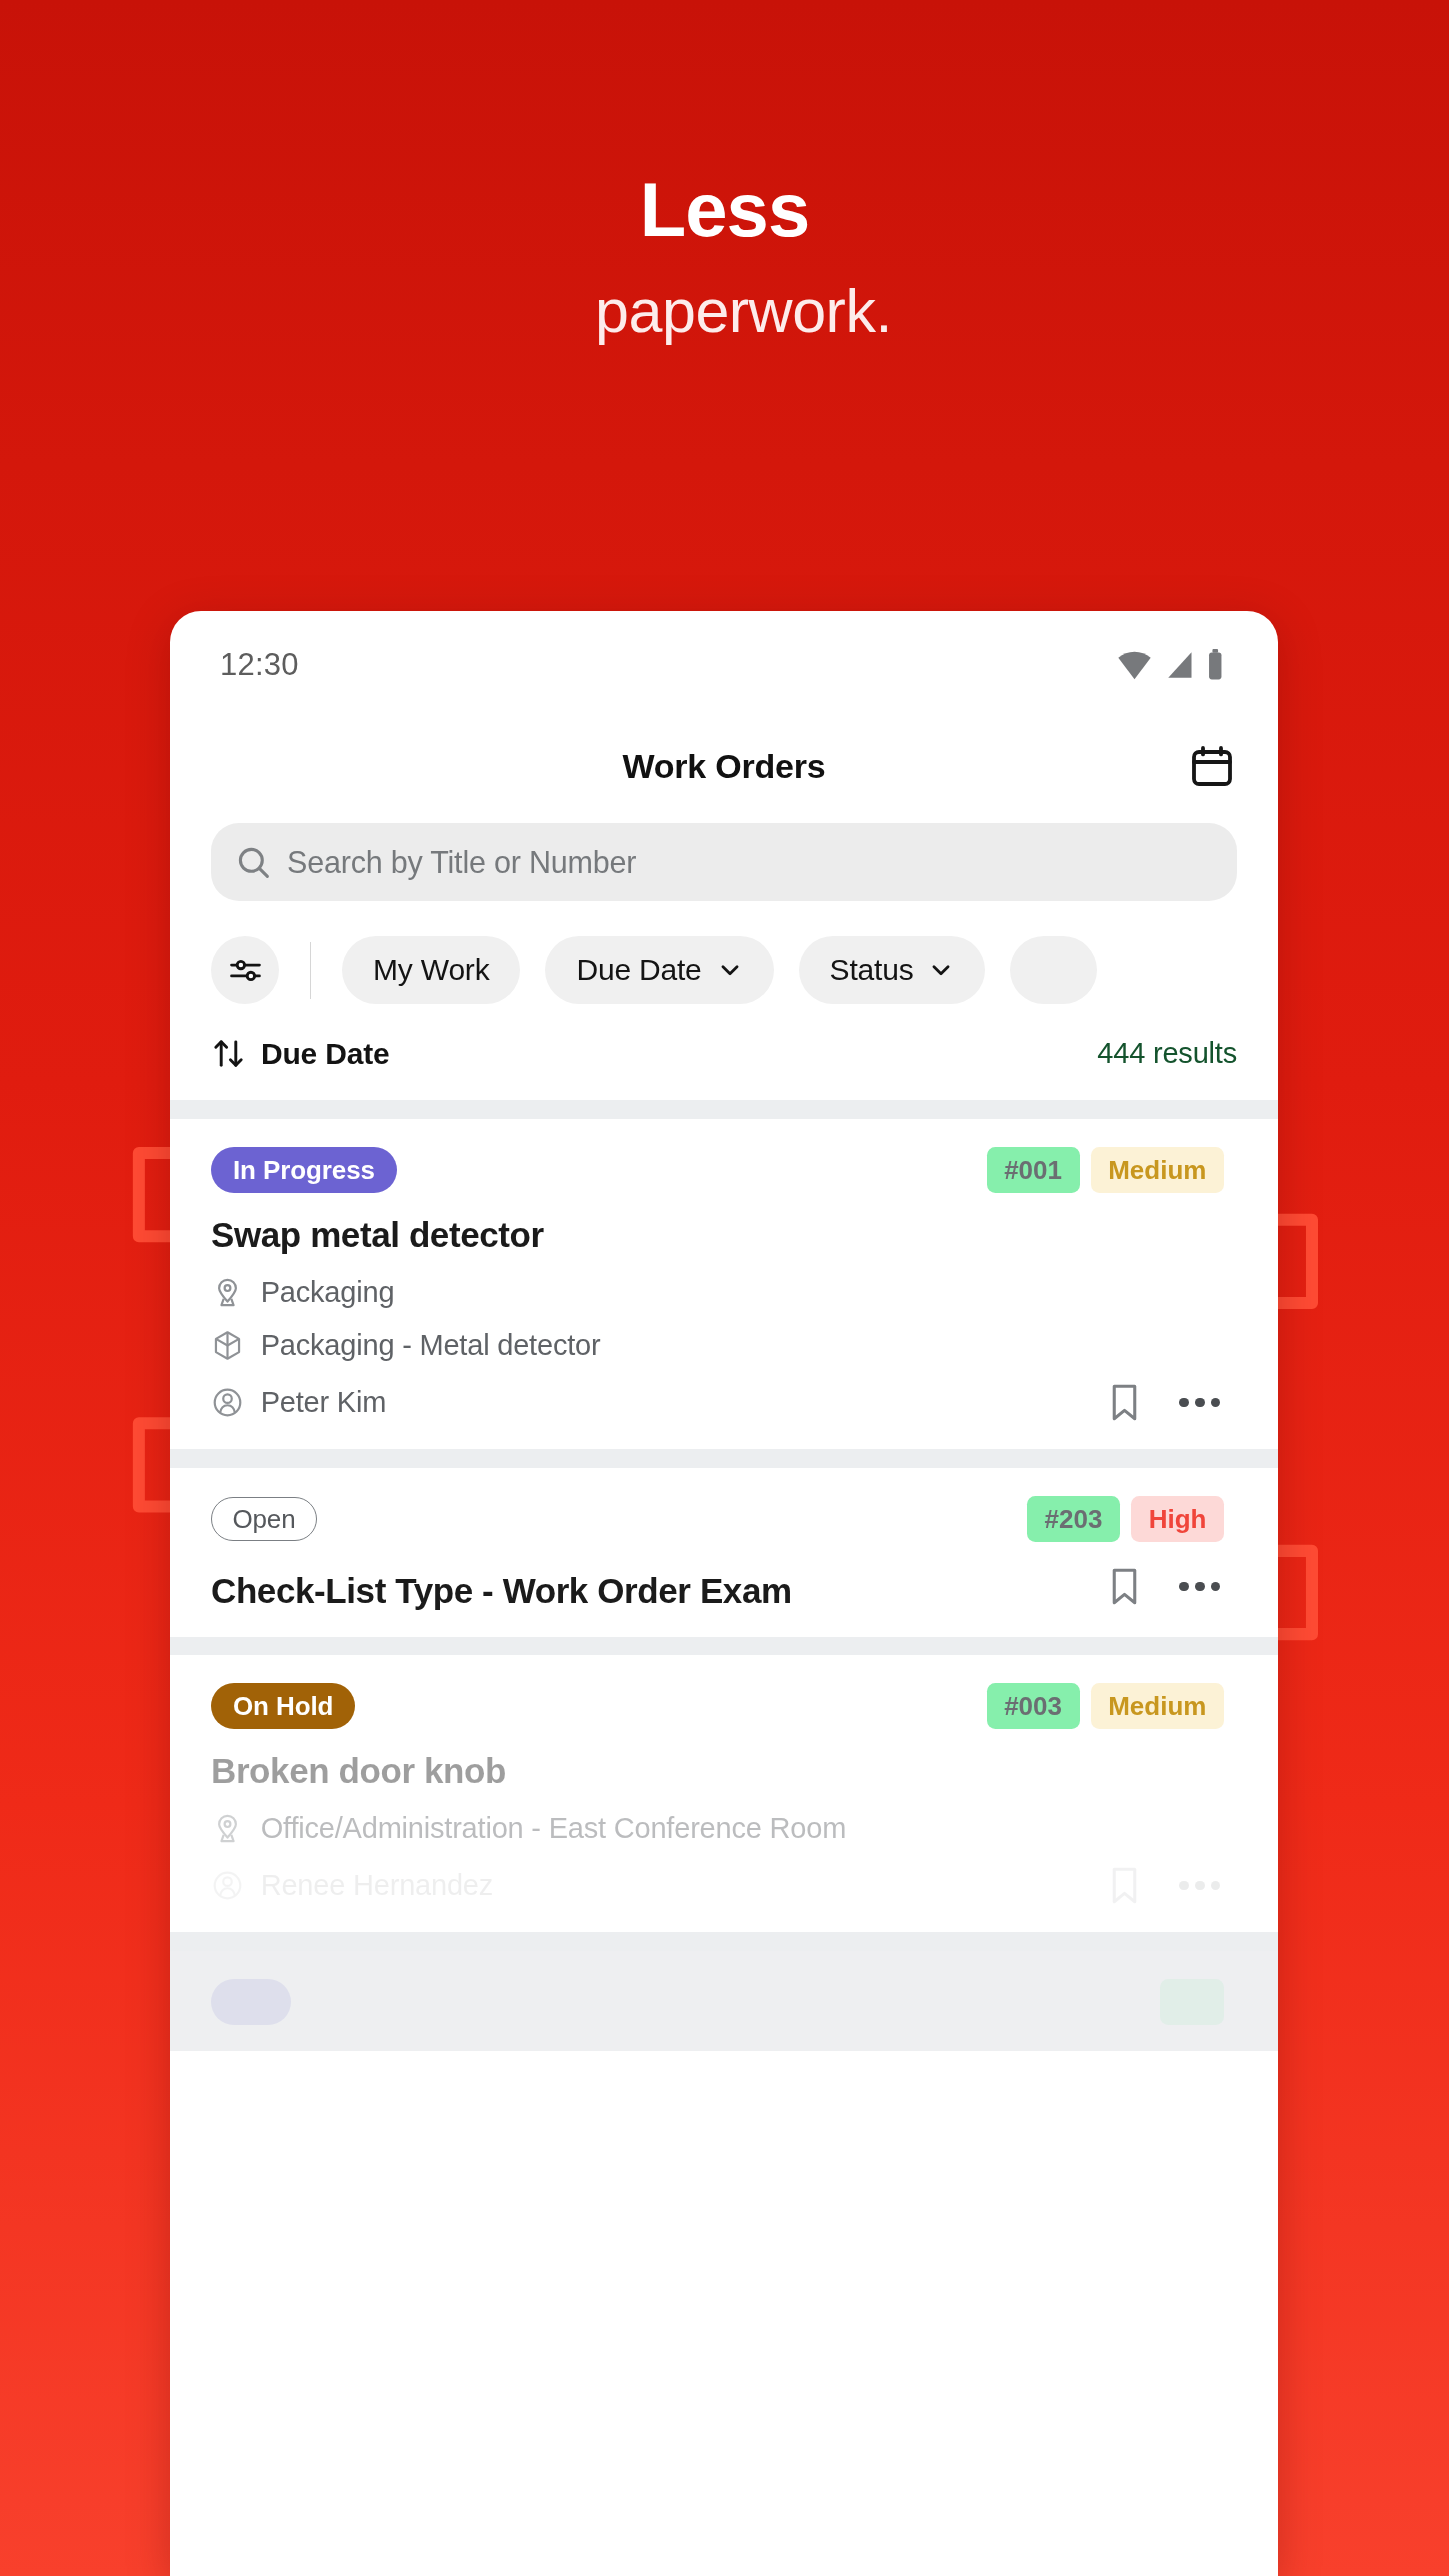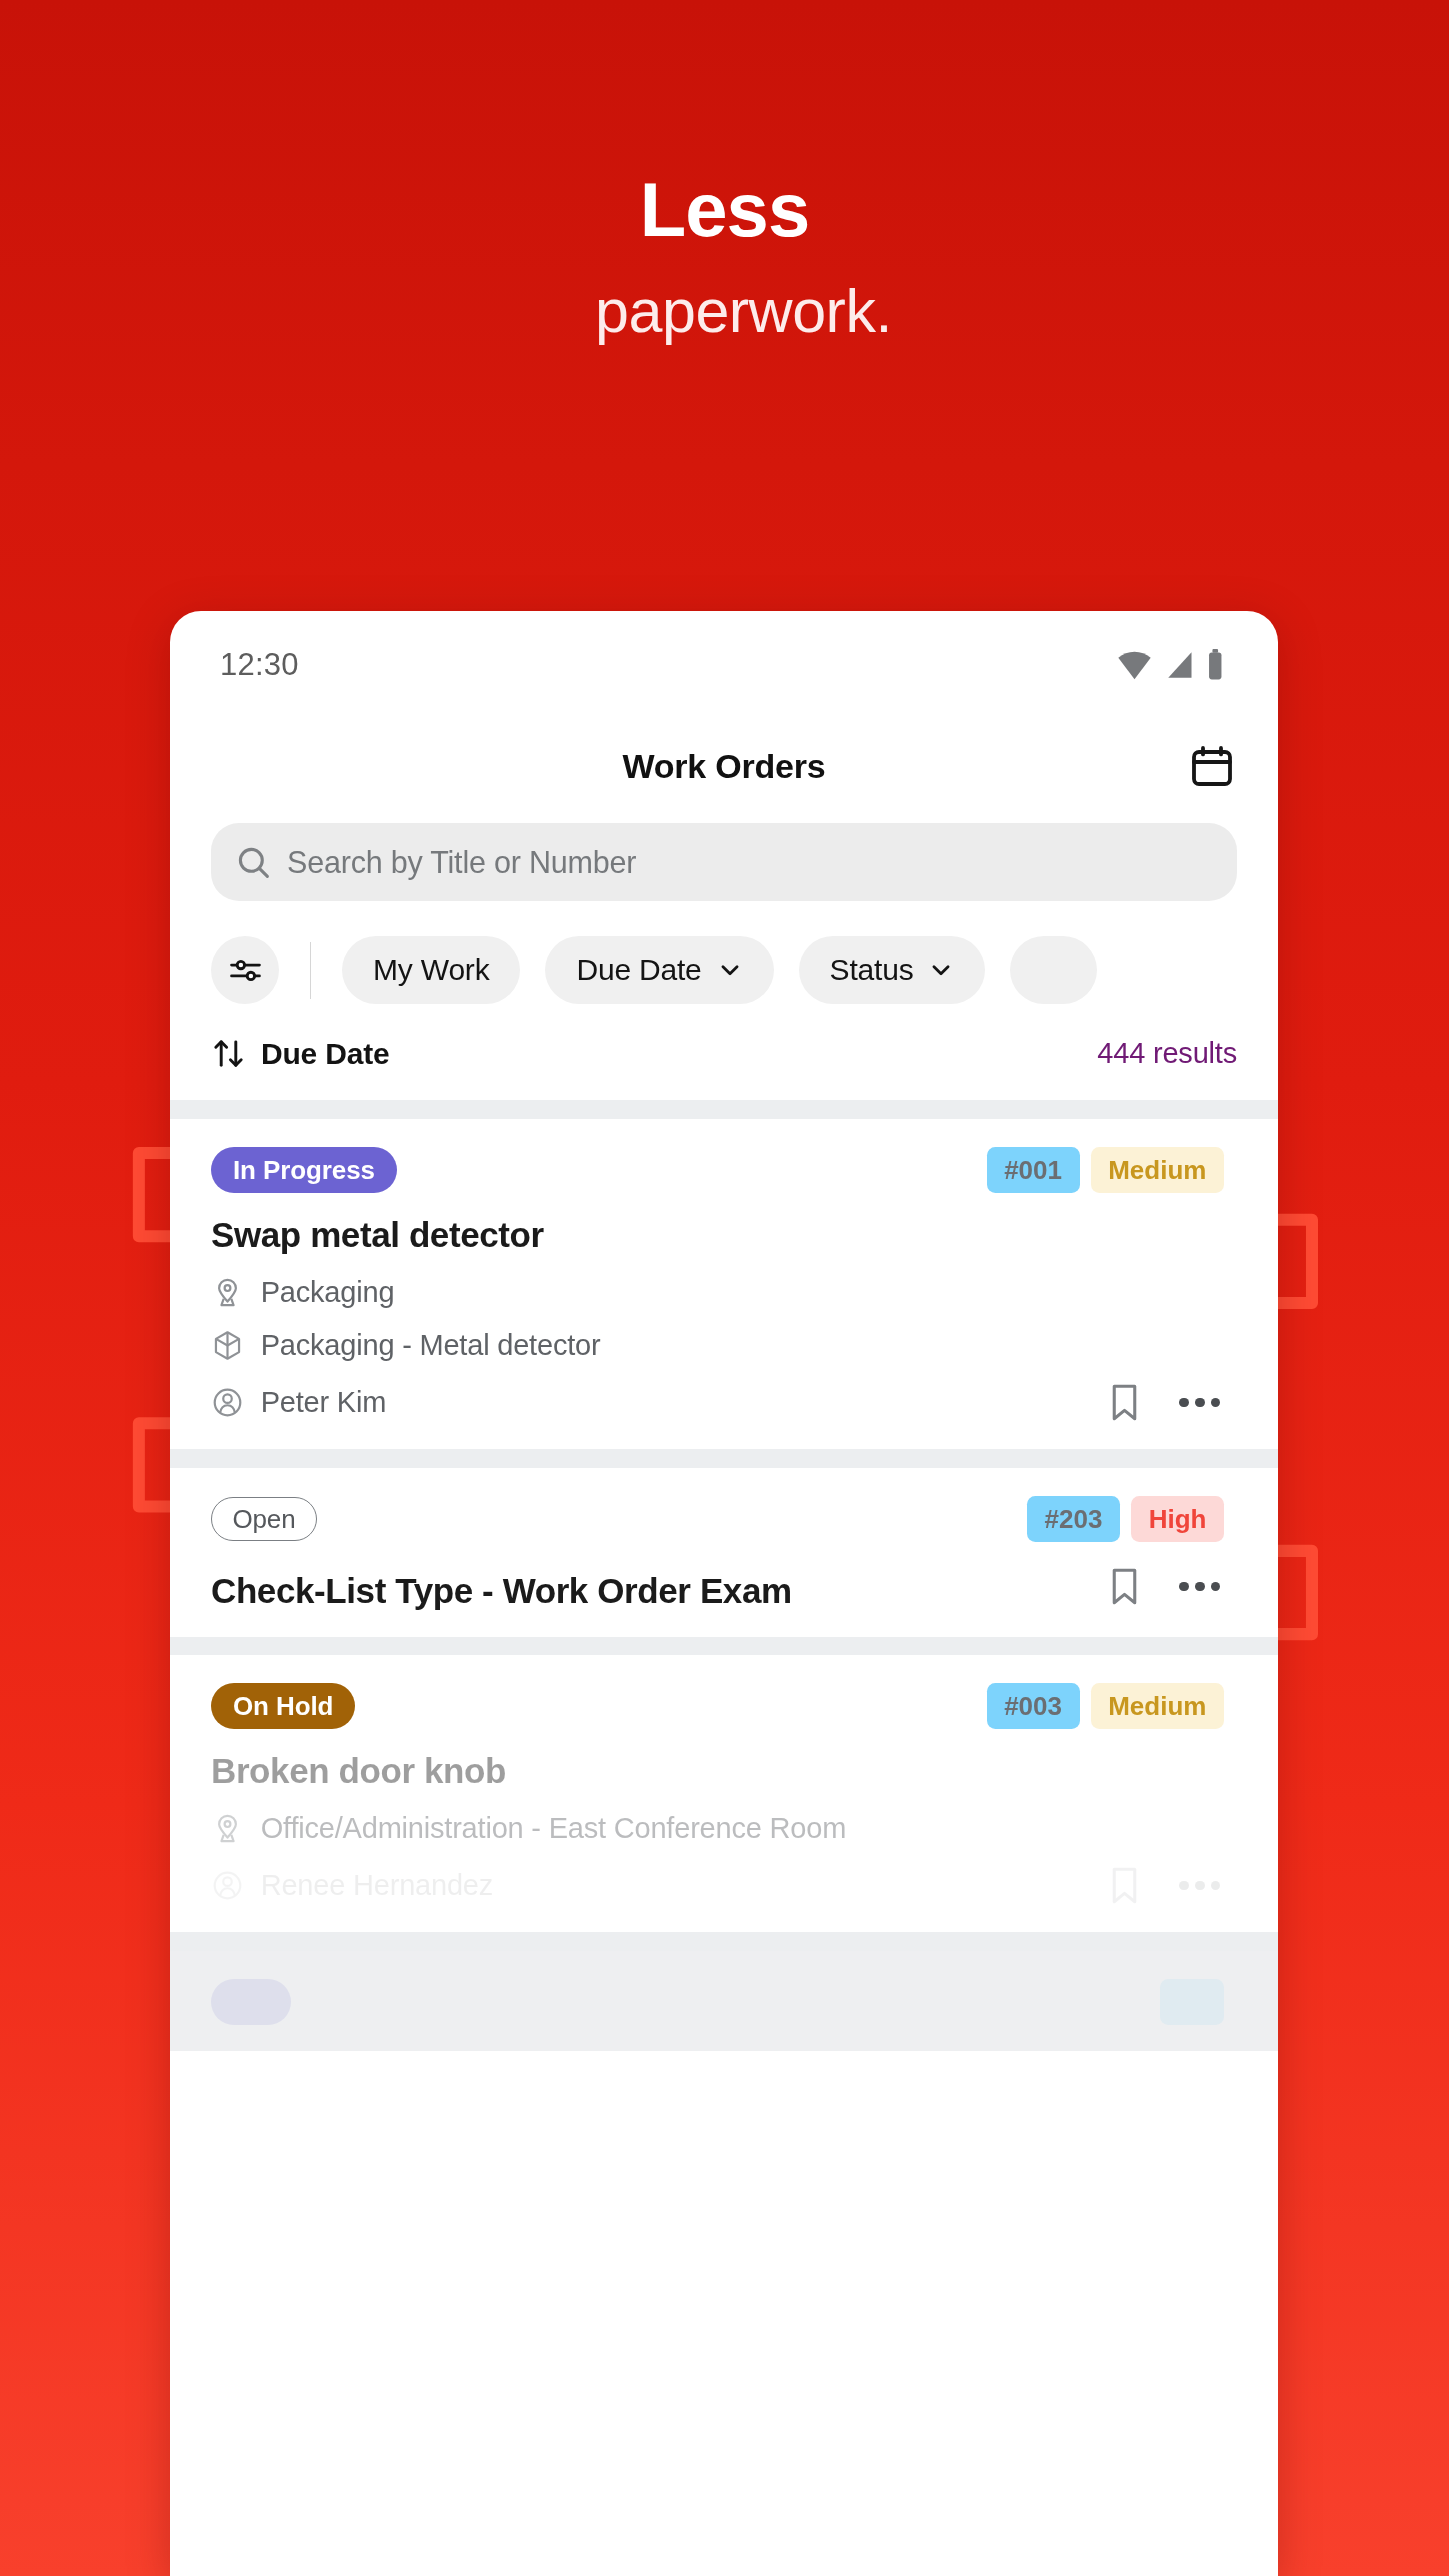--- a/index.html
+++ b/index.html
@@ -180,21 +180,21 @@
   .sort-label {
     font-size: 30px;
     font-weight: bold;
     color: #131313;
     margin-left: 15px;
     letter-spacing: -0.2px;
   }
   .results-count {
     margin-left: auto;
     font-size: 29px;
-    color: #701a75;
+    color: #14532d;
     letter-spacing: -0.2px;
   }
 
   
   .list { background: #eceef0; }
   .gap { height: 18.5px; background: #eceef0; }
   .card {
     background: #ffffff;
     padding: 28px 54px 26px 41px;
   }
@@ -224,21 +224,21 @@
     align-items: center;
     gap: 11px;
   }
   .tag {
     font-size: 26px;
     font-weight: bold;
     border-radius: 8.3px;
     padding: 10.2px 17.6px;
     line-height: 1;
   }
-  .tag.num { background: #7dd3fc; color: #6b6e72; }
+  .tag.num { background: #86efac; color: #6b6e72; }
 
   .card-title {
     font-size: 35px;
     font-weight: bold;
     color: #1b1b1b;
     margin-top: 22px;
     letter-spacing: -0.4px;
     white-space: nowrap;
     overflow: hidden;
   }

